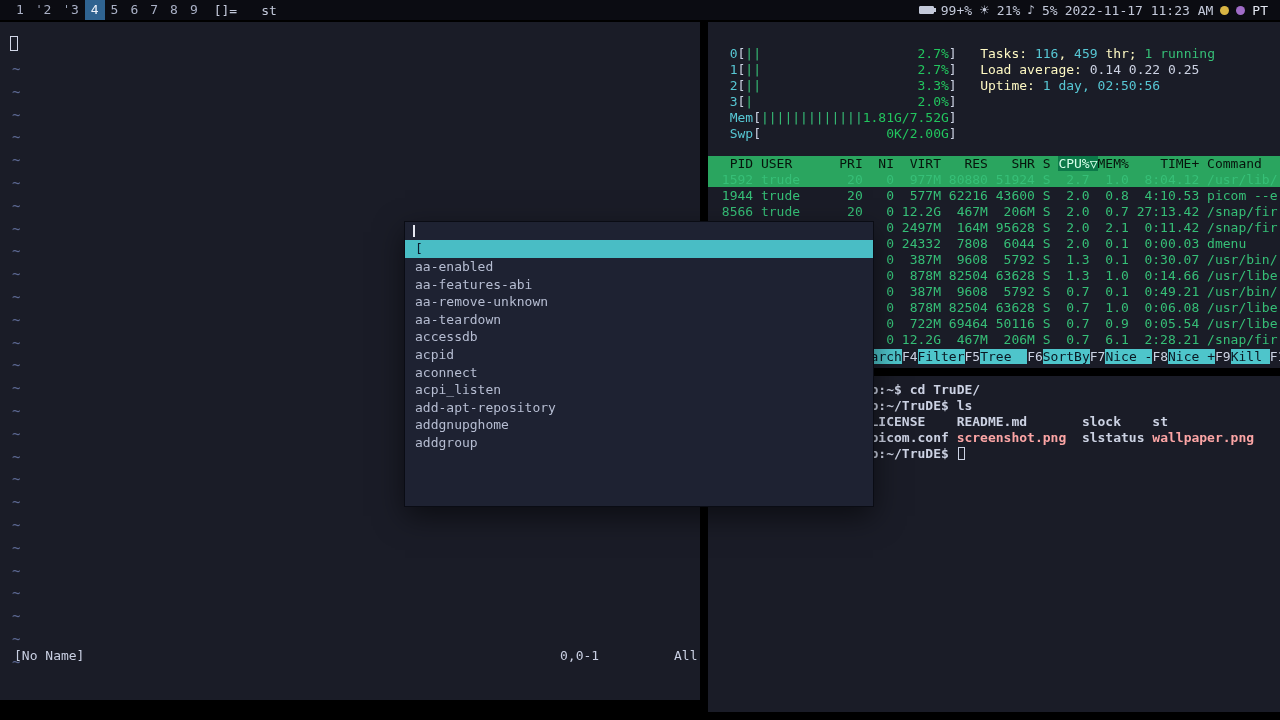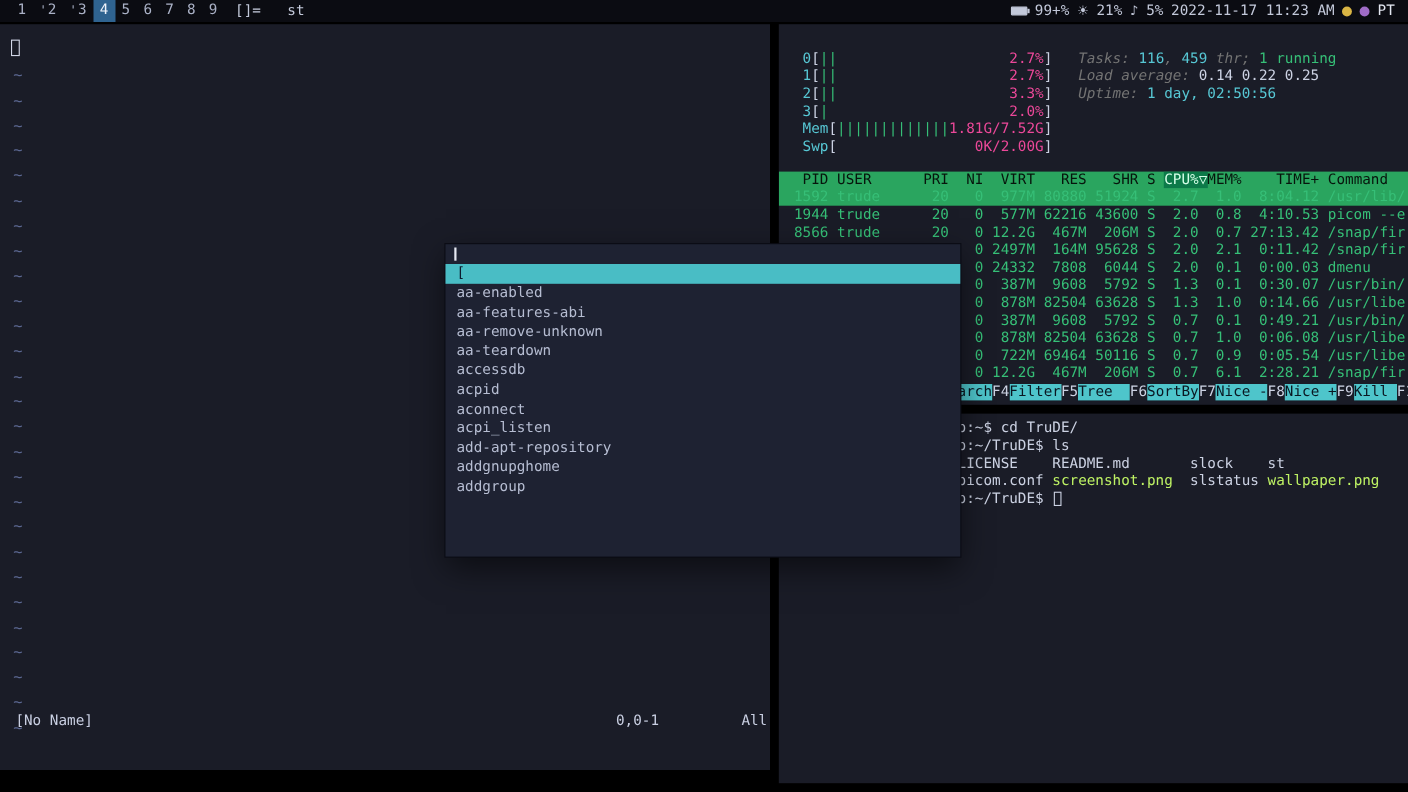--- a/index.html
+++ b/index.html
@@ -43,39 +43,39 @@
   .htop-meters { position:absolute; left:6px; top:24px; white-space:pre; color:#ccd2e3; }
   .hline { height:16px; }
   .proc-header { position:absolute; left:0; top:134px; width:100%; height:31px; background:#2aa55f;
     color:#07140c; padding-left:6px; white-space:pre; overflow:hidden; }
   .proc-rows { position:absolute; left:6px; top:150px; white-space:pre; color:#36bf77; }
   .proc-row { height:16px; }
   .htop-footer { position:absolute; left:0; top:327px; width:100%; height:16px; padding-left:6px;
     white-space:pre; overflow:hidden; color:#ccd2e3; }
 
   
-  .tlines { position:absolute; left:6px; top:6px; white-space:pre; color:#c3c9da; }
+  .tlines { position:absolute; left:6px; top:6px; white-space:pre; color:#c3c9da;font-weight:bold; }
   .tline { height:16px; }
 
   
   .dmenu { position:absolute; left:405px; top:222px; width:468px; height:284px; background:#1e2232;
     z-index:10; font-size:13px; box-shadow:0 0 0 1px #0a0c14, 0 10px 28px rgba(0,0,0,.55); }
   .dmenu-input { position:relative; height:18px; }
   .dmenu-cursor { position:absolute; left:8px; top:3px; width:2px; height:12px; background:#e6e9f2; }
   .dmenu-selected { height:18px; line-height:18px; background:#49bdc5; color:#0d1b2e; padding-left:10px; }
   .dmenu-list { color:#b6bdd2; line-height:17.6px; }
   .dmenu-item { padding-left:10px; height:17.6px; }
 
   
   .s-cy  { color:#57c7d4; }
   .s-gr  { color:#36bf77; }
-  .s-dim { color:#ec4899; }
-  .s-gy  { color:#737373;font-style:italic; }
+  .s-dim { color:#22c55e; }
+  .s-gy  { color:#fef9c3; }
   .s-wh  { color:#ccd2e3; }
-  .s-mag { color:#bef264; }
+  .s-mag { color:#fca5a5; }
   .s-fk  { color:#ccd2e3; }
   .s-fl  { background:#4ec5cb; color:#0a1722; }
   .s-hsel{ background:#0c7a49; color:#d6ffe9; }
   .s-cursor { display:inline-block; width:7px; height:13px; border:1px solid #ccd2e3;
     vertical-align:-2px; margin-left:1px; }
 </style>
 </head>
 <body>
 
 <header class="bar">

